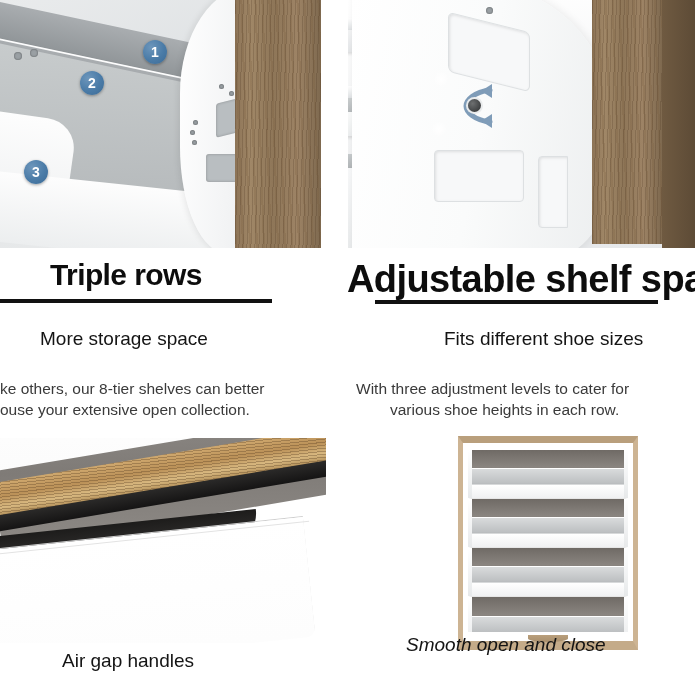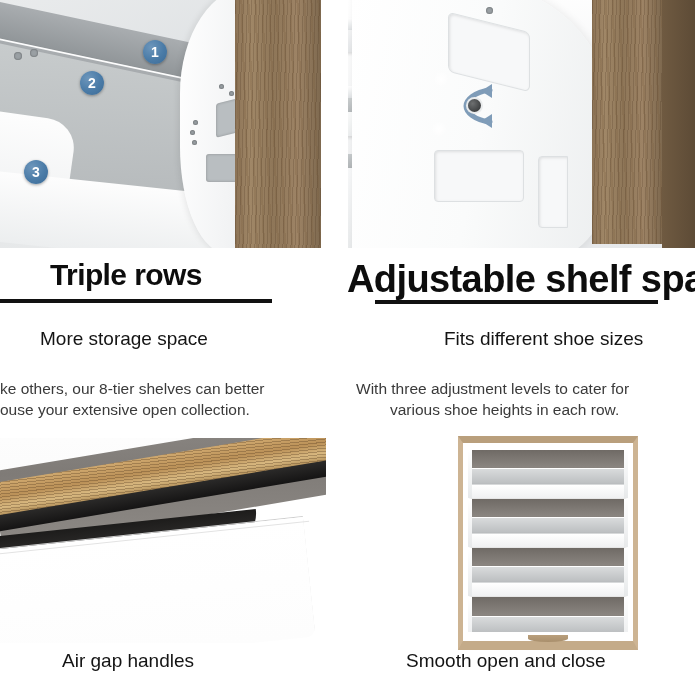--- a/index.html
+++ b/index.html
@@ -250,15 +250,15 @@
 
           <div class="drw-post" style="left:0;"></div>
           <div class="drw-post" style="right:0;"></div>
         </div>
 
       </div>
       <div class="cab-notch"></div>
     </div>
   </div>
 
-  <div class="caption" style="left:406px; top:650px;">Smooth open and close</div>
+  <div class="caption" style="left:406px; top:634px;font-style:italic;">Smooth open and close</div>
 
 </div>
 
 </body></html>

